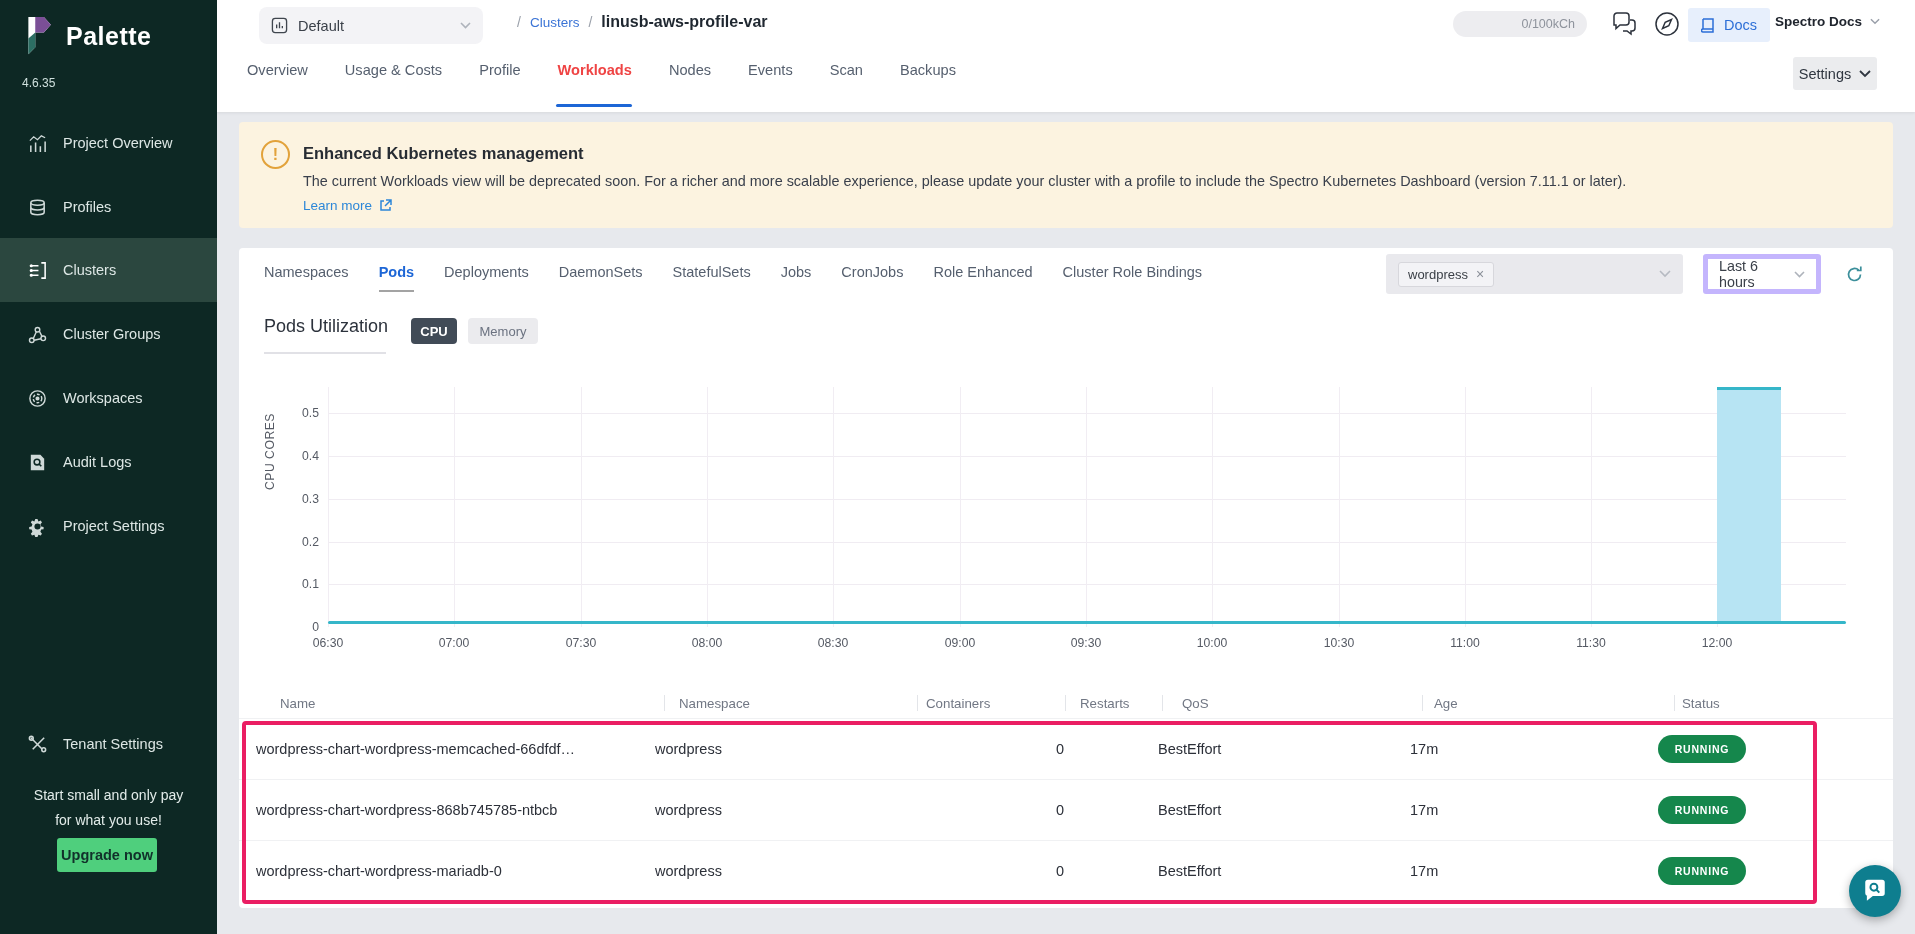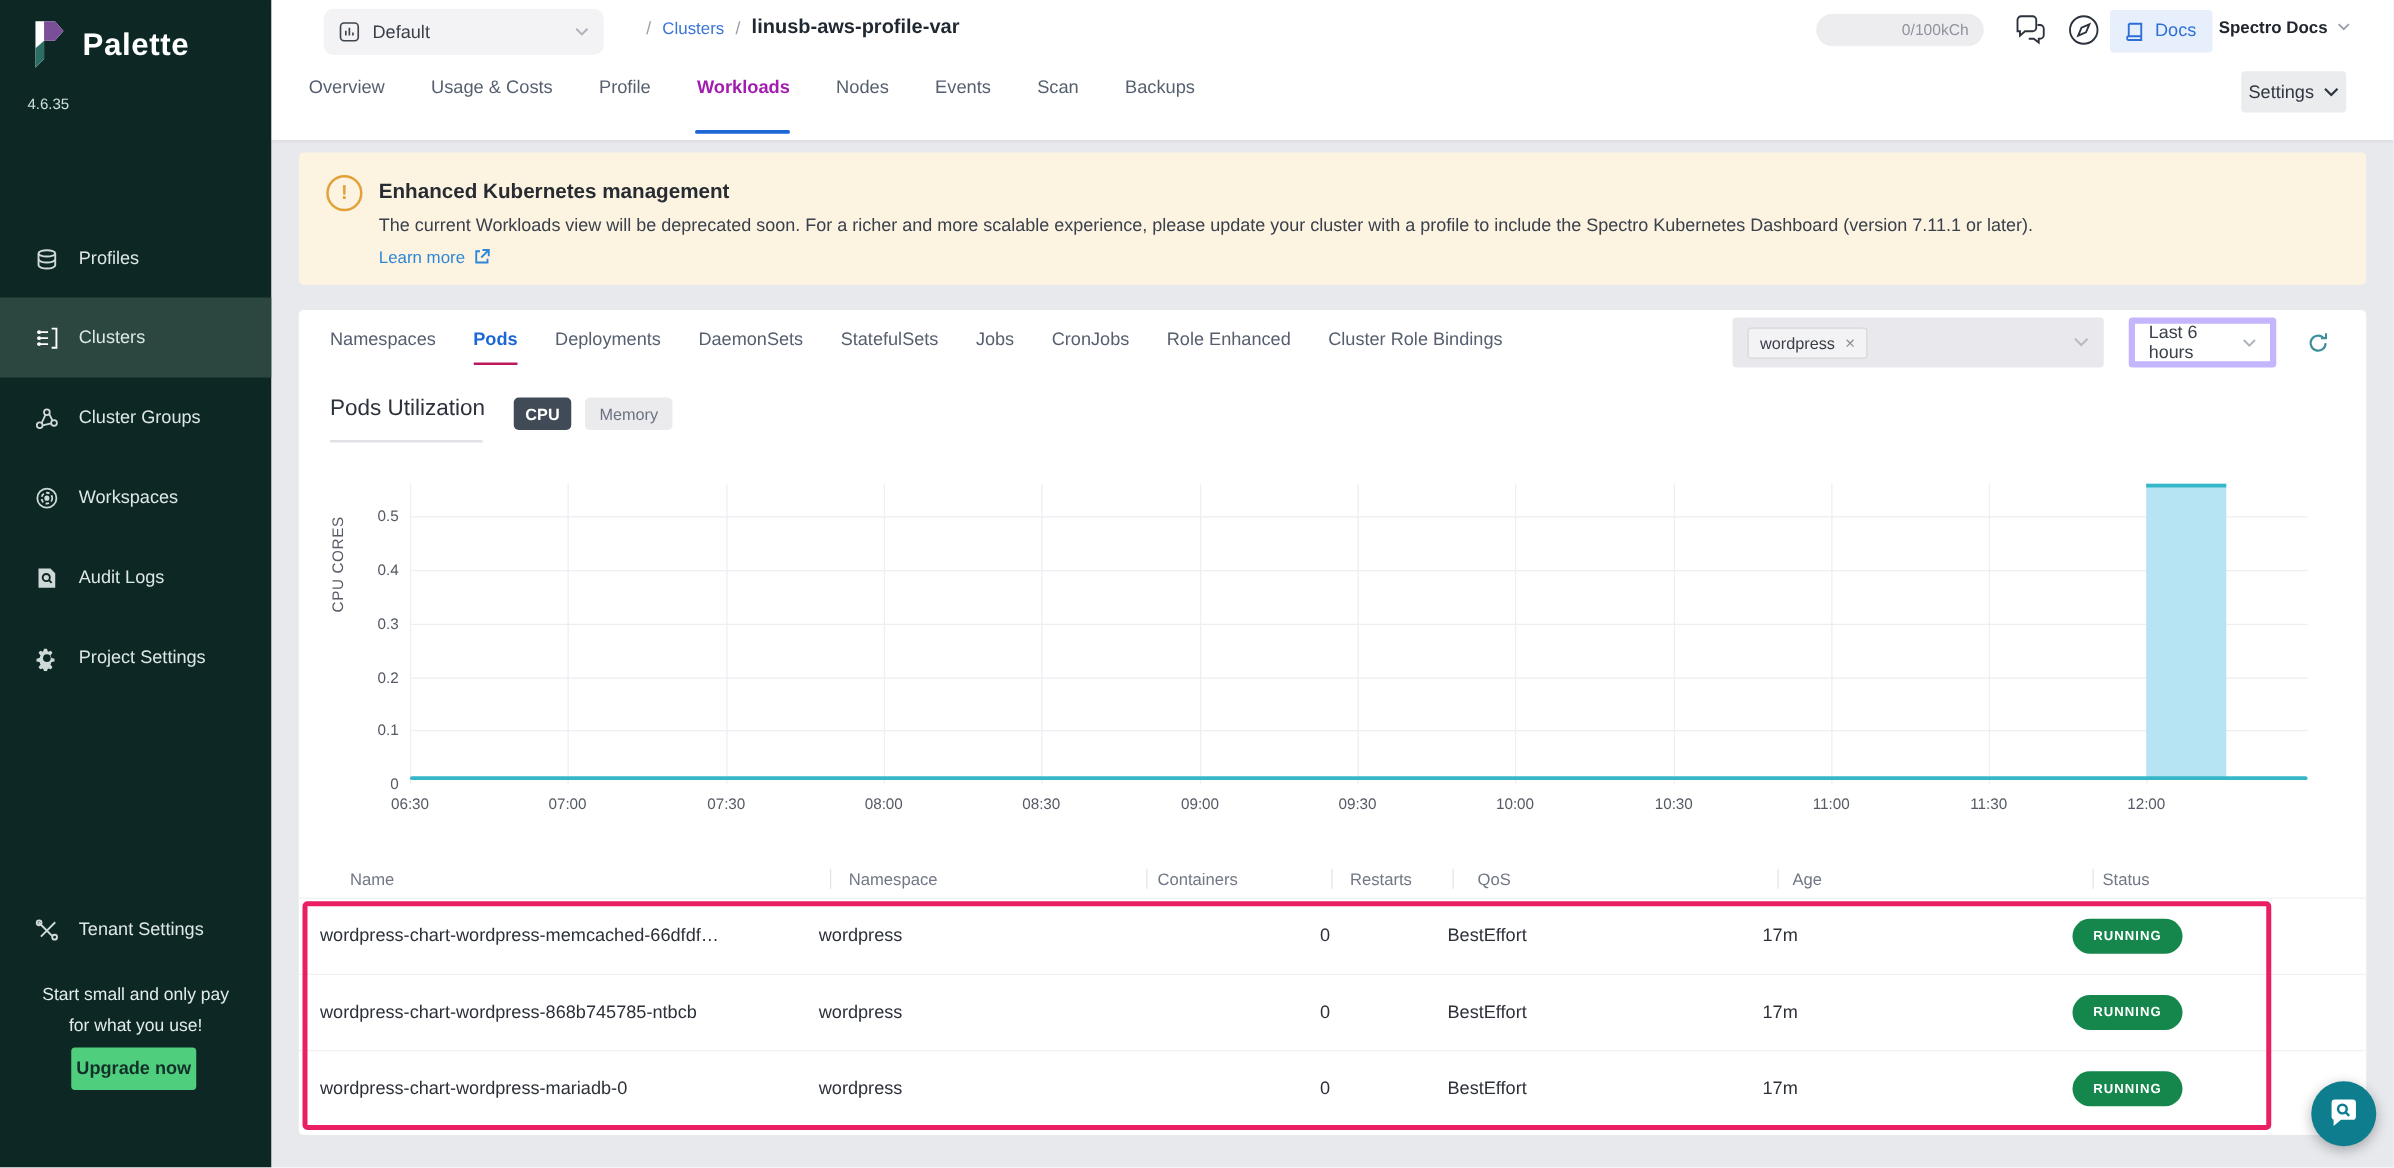--- a/index.html
+++ b/index.html
@@ -30,37 +30,37 @@
   #proj-select .lbl { font-size:14.5px; color:#3a4049; flex:1; }
   .crumb-sep { color:#9aa0aa; font-size:14px; }
   #breadcrumb { left:300px; top:13px; display:flex; align-items:center; gap:9px; }
   #crumb-clusters { color:#3b74d6; font-size:13.5px; cursor:pointer; }
   #crumb-current { color:#1f2730; font-size:16px; font-weight:700; }
   #usage-pill { left:1236px; top:11px; width:134px; height:26px; background:#ededf0; border-radius:13px; display:flex; align-items:center; justify-content:flex-end; padding-right:12px; font-size:12.5px; color:#8e939c; }
   .hdr-icn { cursor:pointer; }
   #docs-btn { left:1471px; top:8px; height:34px; padding:0 13px; background:#e7effc; border-radius:3px; display:flex; align-items:center; gap:8px; color:#2d6fd7; font-size:14.5px; cursor:pointer; }
   #tenant-menu { left:1558px; top:14px; display:flex; align-items:center; gap:8px; cursor:pointer; font-size:13.5px; font-weight:700; color:#20252e; }
   .tab { font-size:14.6px; color:#555f6e; cursor:pointer; }
-  .tab.active { color:#a21caf; font-weight:700; }
+  .tab.active { color:#ef4444; font-weight:700; }
   #tabs { left:30px; top:62px; display:flex; gap:37px; }
   #tab-underline { left:339px; top:104px; width:76px; height:3px; background:#1d66d6; border-radius:2px; }
   #settings-btn { left:1576px; top:57px; width:84px; height:33px; background:#ebecee; border-radius:3px; display:flex; align-items:center; justify-content:center; gap:8px; font-size:14.5px; color:#2f3640; cursor:pointer; }
 
   
   #banner { left:239px; top:122px; width:1654px; height:106px; background:#fcf3e0; border-radius:4px; }
   #warn-circle { left:22px; top:18px; width:29px; height:29px; border:2px solid #e2a23b; border-radius:50%; color:#e2a23b; font-size:16px; font-weight:700; display:flex; align-items:center; justify-content:center; }
   #banner-title { left:64px; top:22px; font-size:16.5px; font-weight:600; color:#272c33; }
   #banner-body { left:64px; top:51px; font-size:14.4px; color:#3a404c; }
   #learn-more { left:64px; top:76px; display:flex; align-items:center; gap:7px; color:#2d87d8; font-size:13.5px; cursor:pointer; }
 
   
   #panel { left:239px; top:248px; width:1654px; height:660px; background:#ffffff; border-radius:4px; }
   #subtabs { left:25px; top:16px; display:flex; gap:30px; }
   .subtab { font-size:14.5px; color:#555f6e; cursor:pointer; padding-bottom:10px; }
-  .subtab.active { color:#1d66d6; font-weight:700; border-bottom:2px solid #be185d; }
+  .subtab.active { color:#1d66d6; font-weight:700; border-bottom:2px solid #a3a3a3; }
   #filter-select { left:1147px; top:6px; width:297px; height:40px; background:#e9e9ed; border-radius:3px; display:flex; align-items:center; padding:0 12px; cursor:pointer; }
   #filter-tag { background:#f3f3f6; border:1px solid #d7d7dc; border-radius:3px; height:25px; display:flex; align-items:center; gap:8px; padding:0 9px; font-size:13px; color:#3a3f46; }
   #tag-close { color:#8a8f98; font-size:14px; cursor:pointer; }
   #time-select { left:1464px; top:6px; width:118px; height:40px; background:#fff; border:5px solid #c4b5fd; border-radius:3px; display:flex; align-items:center; justify-content:space-between; padding:0 11px; font-size:14.3px; color:#3a4049; cursor:pointer; }
   #refresh-btn { left:1606px; top:17px; cursor:pointer; }
   #chart-heading { left:25px; top:68px; font-size:18px; color:#2c323c; font-weight:500; }
   #heading-rule { left:25px; top:104px; width:122px; height:2px; background:#e1e1e6; }
   .toggle { height:26px; border-radius:4px; font-size:13px; display:flex; align-items:center; justify-content:center; cursor:pointer; }
   #toggle-cpu { left:172px; top:70px; width:46px; background:#414b57; color:#ffffff; font-weight:700; }
   #toggle-mem { left:229px; top:70px; width:70px; background:#ebebee; color:#6b7280; }
@@ -107,20 +107,29 @@
       <svg width="38" height="44" viewBox="0 0 44 50">
         <path fill="#ffffff" d="M12 3 L30 3 L38 12 L30 21 L20 21 L20 38 L12 46 Z"></path>
         <path fill="#7b4f97" d="M20 3 L30 3 L38 12 L30 21 L20 21 Z"></path>
         <path fill="#2c6e63" d="M12 28 L20 21 L20 38 L12 46 Z"></path>
       </svg>
     </span>
     <span class="wordmark">Palette</span>
   </div>
   <div id="version" class="abs">4.6.35</div>
 
+  <div class="side-item" style="top:111px">
+    <span class="icn">
+      <svg viewBox="0 0 22 22" width="21" height="21" fill="none" stroke="#cfd9d8" stroke-width="1.6">
+        <path d="M4 20V13 M9 20V10 M14 20V14 M19 20V9"></path>
+          <path d="M3 8 L7 4 L11 7 L15 3 L19 5" stroke-width="1.3"></path>
+      </svg>
+    </span>
+    <span>Project Overview</span>
+  </div>
   <div class="side-item" style="top:175px">
     <span class="icn">
       <svg viewBox="0 0 22 22" width="21" height="21" fill="none" stroke="#cfd9d8" stroke-width="1.6">
         <ellipse cx="11" cy="6" rx="7" ry="2.6"></ellipse>
           <path d="M4 6v5c0 1.4 3.1 2.6 7 2.6s7-1.2 7-2.6V6"></path>
           <path d="M4 11v5c0 1.4 3.1 2.6 7 2.6s7-1.2 7-2.6v-5"></path>
       </svg>
     </span>
     <span>Profiles</span>
   </div>

